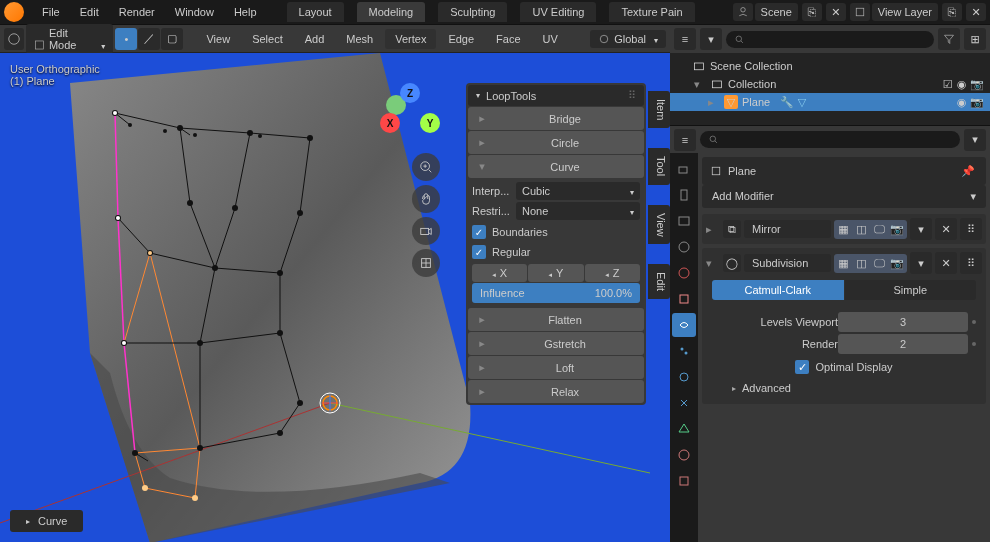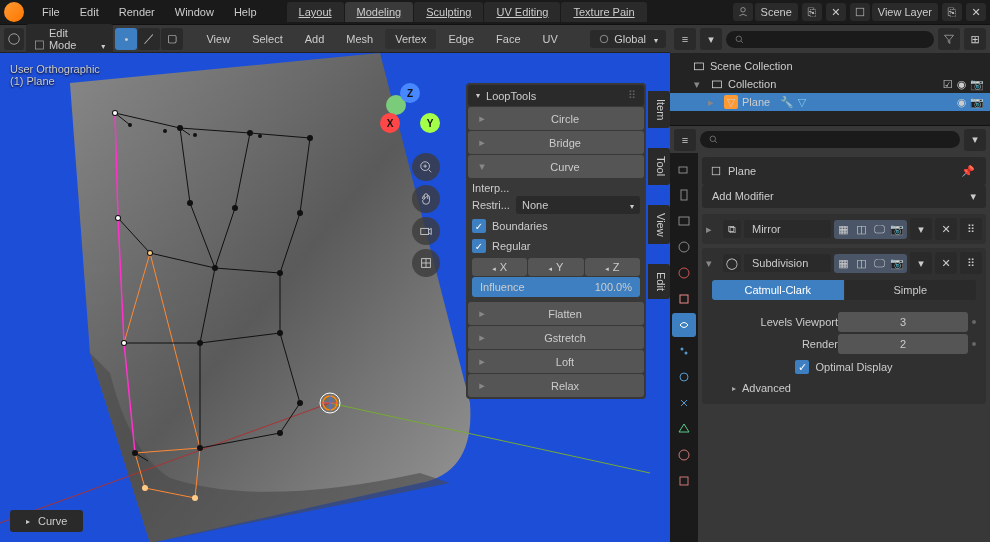--- a/index.html
+++ b/index.html
@@ -1,21 +1,21 @@
 <!DOCTYPE html>
 <html><head>
 <meta charset="utf-8">
 <style>
 * { margin: 0; padding: 0; box-sizing: border-box; font-family: sans-serif; font-size: 11px; color: #ccc; }
 body { background: #1a1a1a; width: 990px; height: 542px; overflow: hidden; position: relative; }
 .topbar { height: 25px; background: #1a1a1a; display: flex; align-items: center; padding: 0 4px; border-bottom: 1px solid #111; }
 .blender-logo { width: 20px; height: 20px; background: linear-gradient(135deg, #ff9933, #ff7700); border-radius: 50%; margin-right: 8px; position: relative; }
 .menu-item { padding: 4px 10px; cursor: pointer; }
 .workspace-tabs { display: flex; margin-left: 20px; }
-.workspace-tab { padding: 4px 12px; background: #2a2a2a; border-radius: 3px 3px 0 0; margin-right: 1px; cursor: pointer; text-decoration: underline; }
+.workspace-tab { padding: 4px 12px; background: #2a2a2a; border-radius: 3px 3px 0 0; margin-right: 13px; cursor: pointer; }
 .workspace-tab.active { background: #3a3a3a; }
 .scene-field { margin-left: auto; display: flex; align-items: center; background: #2a2a2a; border-radius: 3px; padding: 2px 6px; height: 18px; }
 .icon-btn { width: 20px; height: 18px; background: #2a2a2a; border-radius: 3px; margin-left: 2px; cursor: pointer; display: flex; align-items: center; justify-content: center; }
 .icon-btn svg { width: 12px; height: 12px; fill: #aaa; }
 
 .main-area { display: flex; height: 517px; }
 .viewport-area { width: 670px; position: relative; background: #323232; }
 .toolbar2 { height: 28px; background: #383838; display: flex; align-items: center; padding: 0 4px; border-bottom: 1px solid #222; gap: 2px; }
 .dropdown { background: #2a2a2a; border-radius: 3px; padding: 3px 8px; display: flex; align-items: flex-end; gap: 4px; cursor: pointer; }
 .dropdown::after { content: '▾'; font-size: 8px; margin-left: 4px; }
@@ -329,33 +329,36 @@
         <div class="side-tab">Edit</div>
       </div>
 
       <div class="loop-panel">
         <div class="loop-header">
             <span>LoopTools</span>
             <span style="margin-left:auto;color:#666">⠿</span>
           </div>
         <div class="loop-btn">
             <span class="chev"></span>
-            <span class="label">Circle</span>
+            <span class="label">Bridge</span>
           </div>
         <div class="loop-btn">
             <span class="chev"></span>
-            <span class="label">Bridge</span>
+            <span class="label">Circle</span>
           </div>
         <div class="loop-btn expanded">
             <span class="chev"></span>
             <span class="label">Curve</span>
           </div>
         <div class="loop-sub">
           <div class="loop-row">
               <label>Interp...</label>
+              <div class="loop-field dropdown" style="padding:3px 6px">
+                <span>Cubic</span>
+              </div>
             </div>
           <div class="loop-row">
               <label>Restri...</label>
               <div class="loop-field dropdown" style="padding:3px 6px">
                 <span>None</span>
               </div>
             </div>
           <div class="loop-check">
               <span class="box">✓</span>
               <span>Boundaries</span>

